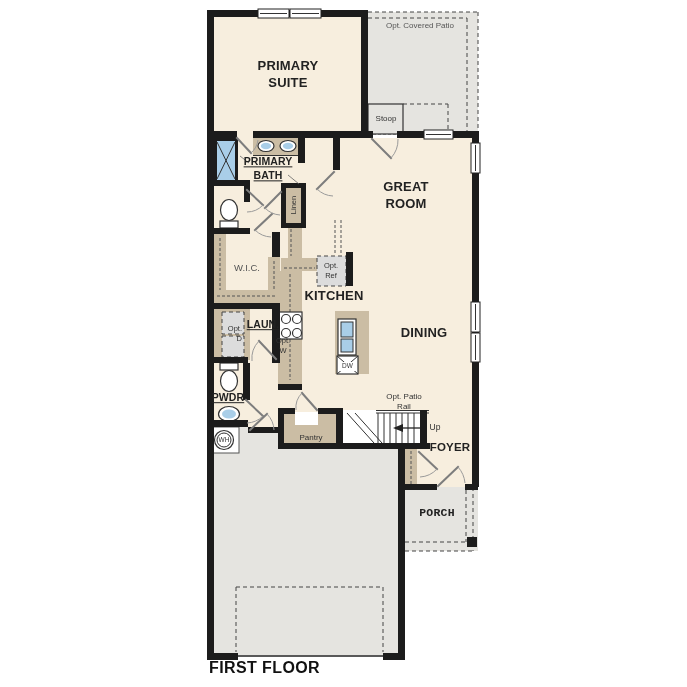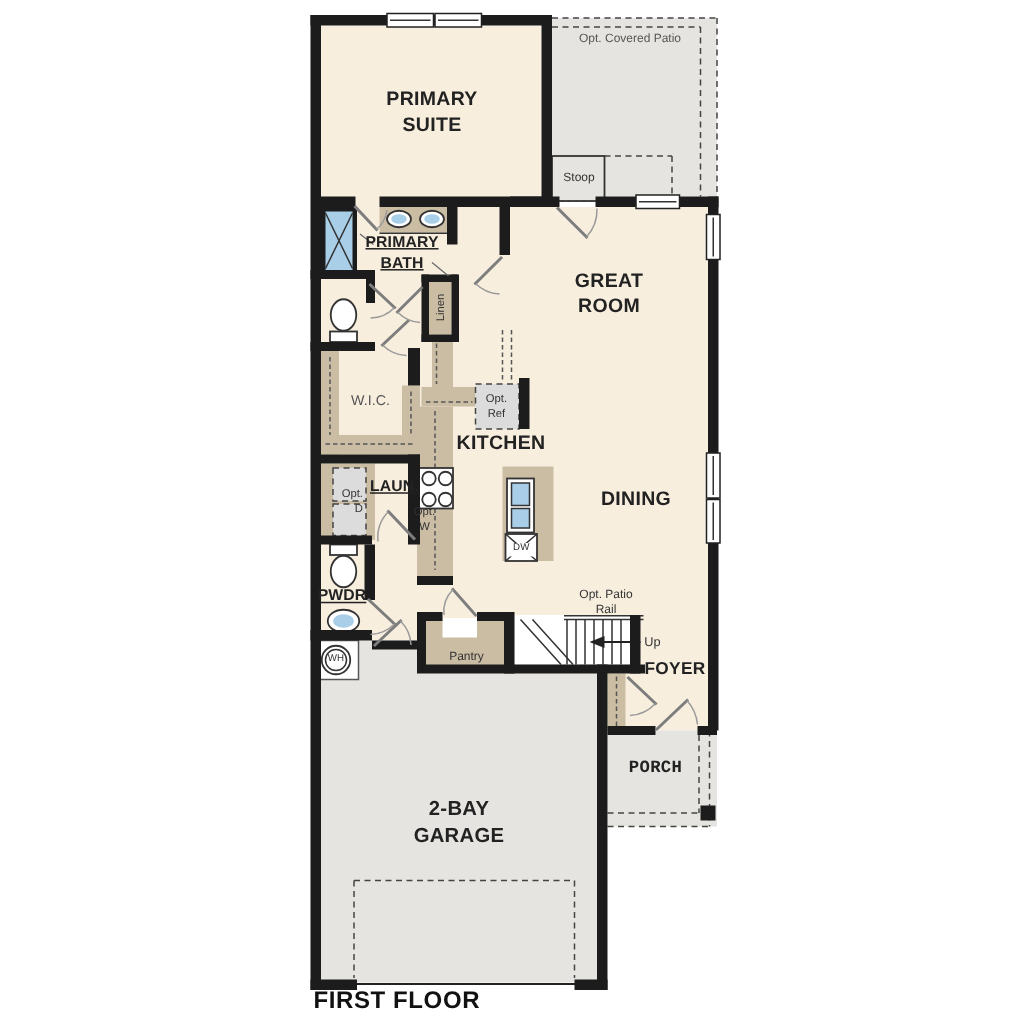--- a/index.html
+++ b/index.html
@@ -287,16 +287,15 @@
   <div class="lbl micro" style="left:233px;top:334px;width:18px;font-size:7.5px;text-align:right;">Opt. D</div>
   <div class="lbl micro" style="left:247px;top:346px;width:18px;font-size:7.5px;margin-left:36px;">Opt. W</div>
   <div class="lbl room-sm nowrap" style="left:228px;top:398px;">PWDR</div>
   <div class="lbl micro nowrap" style="left:224px;top:440px;">WH</div>
   <div class="lbl tiny nowrap" style="left:311px;top:438px;">Pantry</div>
   <div class="lbl micro nowrap" style="left:347.5px;top:366px;">DW</div>
   <div class="lbl tiny" style="left:404px;top:402px;width:46px;">Opt. Patio Rail</div>
   <div class="lbl tiny nowrap" style="left:435px;top:428px;font-size:8.5px;">Up</div>
   <div class="lbl room-md nowrap" style="left:450px;top:447px;">FOYER</div>
   <div class="lbl room-md nowrap" style="left:437px;top:513px;font-family:Liberation Mono, monospace;">PORCH</div>
-  <div class="lbl room" style="left:306px;top:548px;width:90px;font-size:13.5px;">2-BAY GARAGE</div>
   <div class="lbl title" style="left:209px;top:658px;">FIRST FLOOR</div>
 
 </div>
 
 </body></html>

